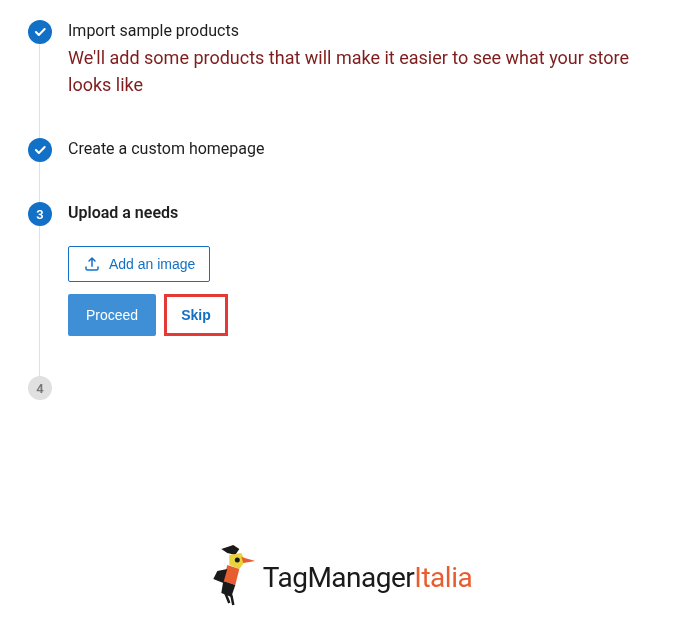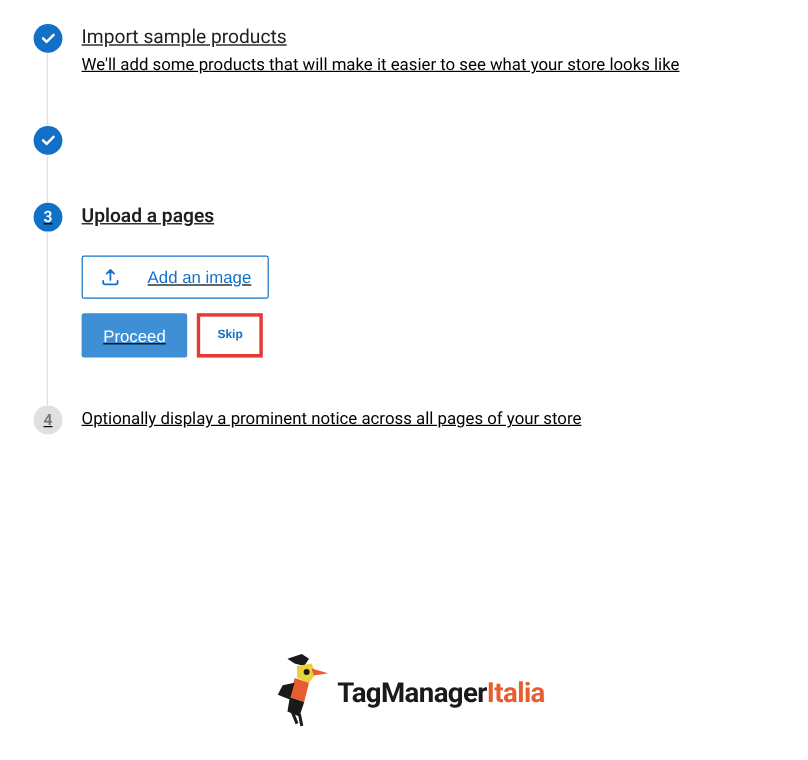--- a/index.html
+++ b/index.html
@@ -4,21 +4,21 @@
   <style>
     * { margin: 0; padding: 0; box-sizing: border-box; }
     body {
       font-family: -apple-system, BlinkMacSystemFont, "Segoe UI", Roboto, sans-serif;
       background: #fff;
       width: 673px;
       height: 633px;
       padding: 20px 28px;
       position: relative;
     }
-    .steps { display: flex; flex-direction: column; text-decoration: underline; }
+    .steps { display: flex; flex-direction: column; }
     .step {
       display: flex;
       gap: 16px;
       position: relative;
       padding-bottom: 40px;
     }
     .step:last-of-type { padding-bottom: 0; }
     .connector {
       position: absolute;
       left: 11px;
@@ -46,29 +46,29 @@
     .badge.done svg { width: 14px; height: 14px; }
     .content { flex: 1; padding-top: 1px; }
     .title {
       font-size: 16px;
       color: #1e1e1e;
       font-weight: 400;
       margin-bottom: 4px;
     }
     .title.bold { font-weight: 600; }
     .desc {
-      font-size: 14px;
-      color: #000000;
+      font-size: 18px;
+      color: #7f1d1d;
       line-height: 1.5;
     }
     .actions { margin-top: 24px; display: flex; flex-direction: column; gap: 12px; align-items: flex-start; }
     .btn-outline {
       display: inline-flex;
       align-items: center;
-      gap: 22px;
+      gap: 8px;
       padding: 8px 14px;
       border: 1px solid #1271c7;
       background: #fff;
       color: #1271c7;
       font-size: 14px;
       cursor: pointer;
       border-radius: 2px;
     }
     .btn-outline svg { width: 18px; height: 18px; }
     .btn-row { display: flex; gap: 8px; }
@@ -79,41 +79,41 @@
       border: none;
       font-size: 14px;
       cursor: pointer;
       border-radius: 2px;
     }
     .btn-skip {
       padding: 10px 14px;
       background: #fff;
       color: #1271c7;
       border: none;
-      font-size: 10px;
+      font-size: 14px;
       font-weight: 600;
       cursor: pointer;
     }
     .highlight {
       border: 3px solid #e53935;
       display: inline-block;
     }
     .logo-wrap {
       position: absolute;
       bottom: 20px;
       left: 50%;
       transform: translateX(-50%);
       display: flex;
       align-items: center;
       gap: 2px;
     }
     .logo-bird { width: 60px; height: 72px; }
     .logo-text {
-      font-size: 23px;
-      font-weight: 700;
+      font-size: 28px;
+      font-weight: 400;
       color: #1a1a1a;
       letter-spacing: -0.5px;
     }
     .logo-text .accent { color: #e85d2f; }
   </style>
 </head>
 <body>
 
 <div class="steps">
 
@@ -131,49 +131,49 @@
   </div>
 
   <div class="step">
     <div class="connector"></div>
     <div class="badge done">
       <svg viewBox="0 0 24 24">
           <path fill="none" stroke="#fff" stroke-width="3.5" stroke-linecap="round" stroke-linejoin="round" d="M5 12l5 5L20 7"></path>
         </svg>
     </div>
     <div class="content">
+      <div class="title">Create a custom homepage</div>
     </div>
   </div>
 
   <div class="step">
     <div class="connector"></div>
     <div class="badge active">3</div>
     <div class="content">
-      <div class="title bold">Upload a pages</div>
+      <div class="title bold">Upload a needs</div>
       <div class="actions">
         <button class="btn-outline">
           <svg viewBox="0 0 24 24">
             <path fill="none" stroke="#1271c7" stroke-width="2" stroke-linecap="round" stroke-linejoin="round" d="M12 15V4m0 0L8 8m4-4l4 4M4 16v2a2 2 0 002 2h12a2 2 0 002-2v-2"></path>
           </svg>
           <span>Add an image</span>
         </button>
         <div class="btn-row">
           <button class="btn-primary">Proceed</button>
           <span class="highlight">
             <button class="btn-skip">Skip</button>
           </span>
         </div>
       </div>
     </div>
   </div>
 
   <div class="step">
     <div class="badge pending">4</div>
     <div class="content">
-      <div class="desc">Optionally display a prominent notice across all pages of your store</div>
     </div>
   </div>
 
 </div>
 
 <div class="logo-wrap">
   <svg class="logo-bird" viewBox="0 0 60 72">
     <path d="M20 8 L32 4 L38 8 L34 14 L26 12 Z" fill="#1a1a1a"></path>
     <path d="M28 14 L40 12 L44 20 L38 28 L28 24 Z" fill="#e8d33f"></path>
     <circle cx="36" cy="19" r="2.5" fill="#1a1a1a"></circle>

